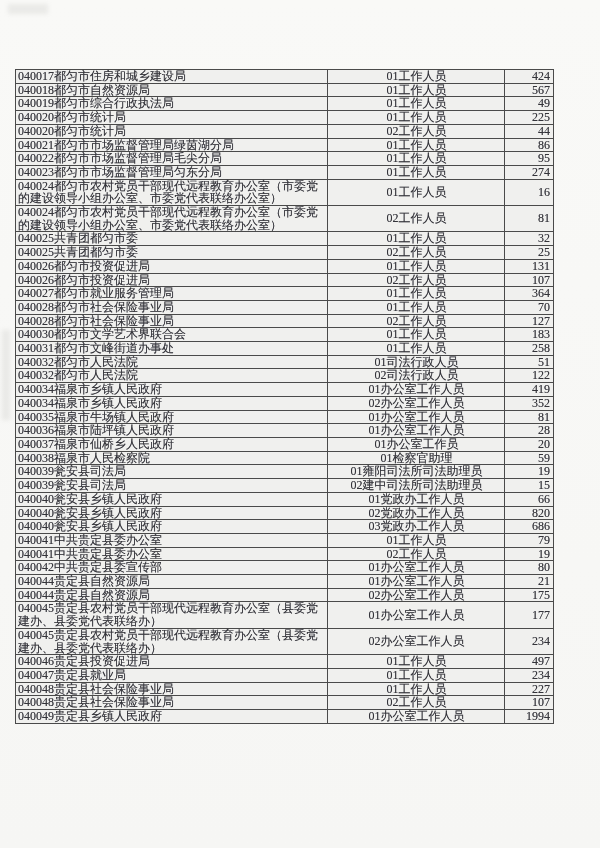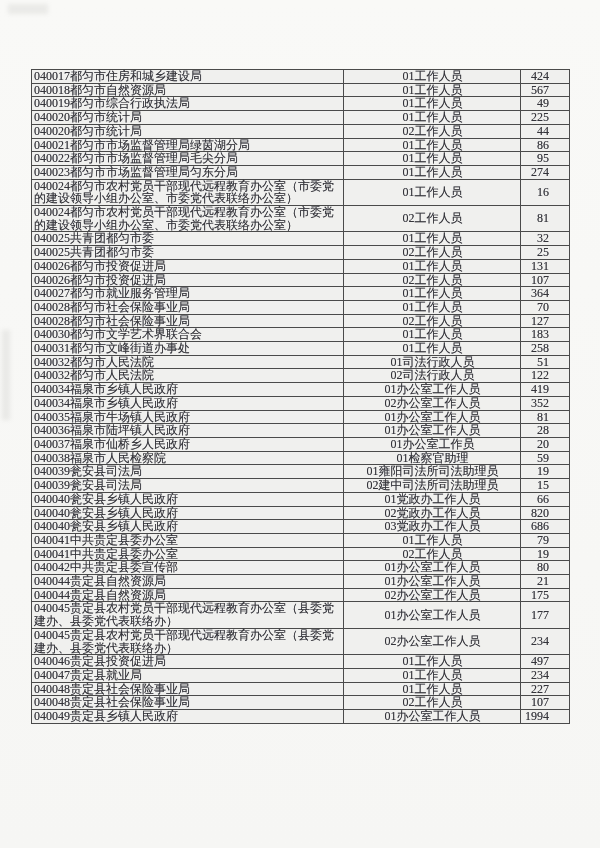--- a/index.html
+++ b/index.html
@@ -9,40 +9,40 @@
     font-family: "Liberation Serif", "DejaVu Serif", serif;
     overflow: hidden;
   }
   .page {
     position: relative;
     width: 600px; height: 848px;
     background: linear-gradient(180deg, #f9f9f7 0%, #f6f6f4 100%);
   }
   table.data-table {
     position: absolute;
-    left: 31px; top: 69px;
+    left: 15px; top: 69px;
     width: 538px;
     border-collapse: collapse;
     table-layout: fixed;
     background: #f0f0ee;
   }
   table.data-table td {
     border: 1px solid #4a4a4a;
     font-size: 12px;
     line-height: 12.7px;
     color: #34343a;
     vertical-align: middle;
     padding: 0 1px 0 2px;
     word-break: break-all;
     text-shadow: 0 0 0.5px rgba(70,70,80,0.55);
     background: #f0f0ee;
   }
   table.data-table td.col-unit     { width: 312px; text-align: left; }
   table.data-table td.col-position { width: 177px; text-align: center; }
-  table.data-table td.col-count    { width: 49px;  text-align: right; padding-right: 20px; }
+  table.data-table td.col-count    { width: 49px;  text-align: right; padding-right: 3px; }
   
   .scan-smudge {
     position: absolute;
     background: rgba(190,190,188,0.25);
     filter: blur(2px);
     pointer-events: none;
   }
 </style>
 </head>
 <body>

